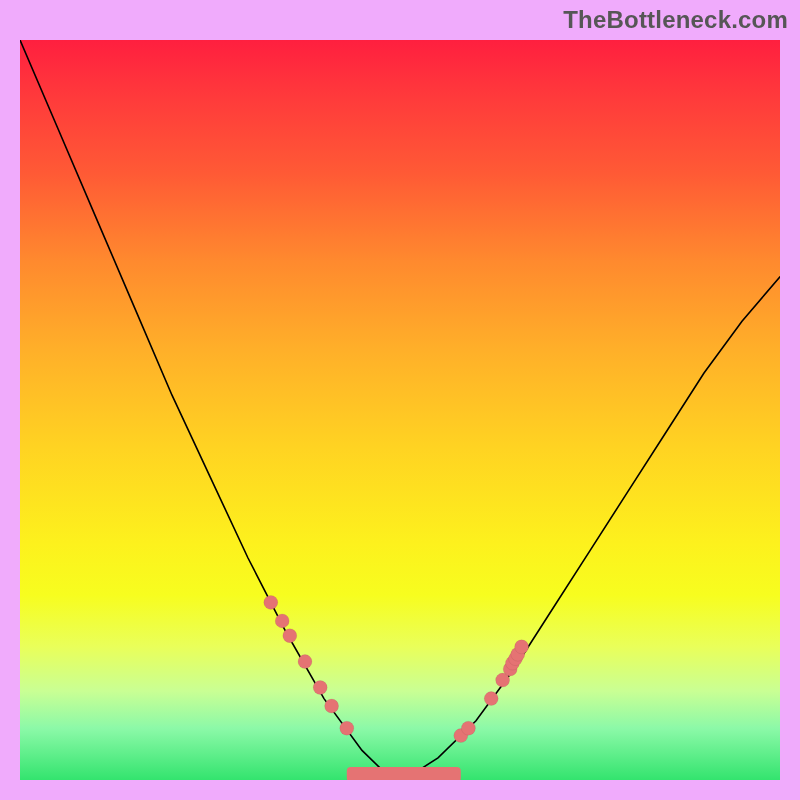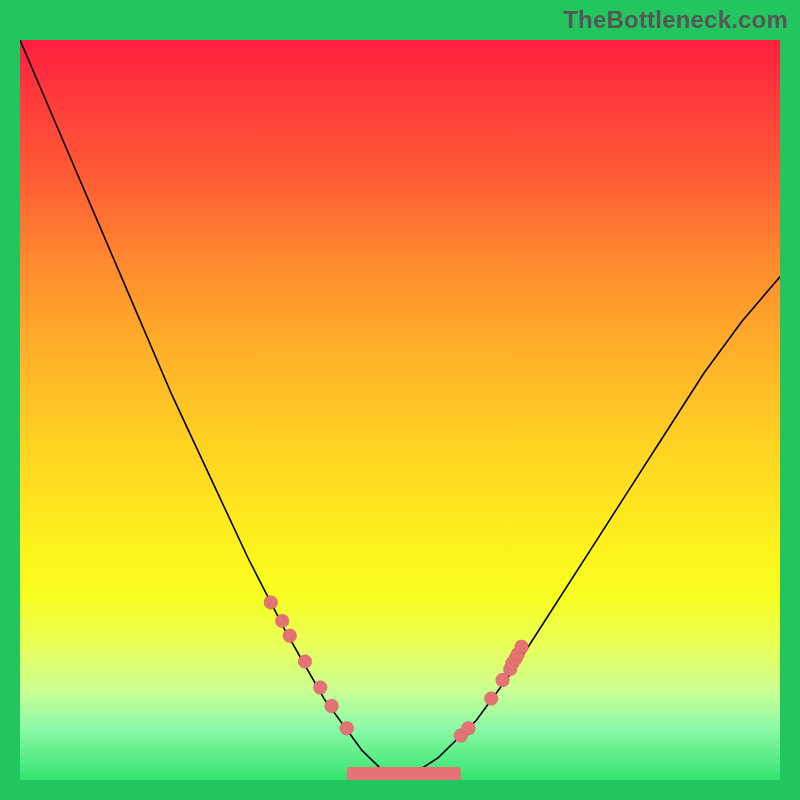--- a/index.html
+++ b/index.html
@@ -8,21 +8,21 @@
     width: 800px;
     height: 800px;
     background: #000;
     font-family: Arial, Helvetica, sans-serif;
     overflow: hidden;
   }
   .frame {
     position: relative;
     width: 800px;
     height: 800px;
-    background: #22c55e;
+    background: #f0abfc;
   }
   .watermark {
     position: absolute;
     top: 6px;
     right: 12px;
     color: #565656;
     font-size: 24px;
     font-weight: 600;
     letter-spacing: 0.2px;
     z-index: 10;

